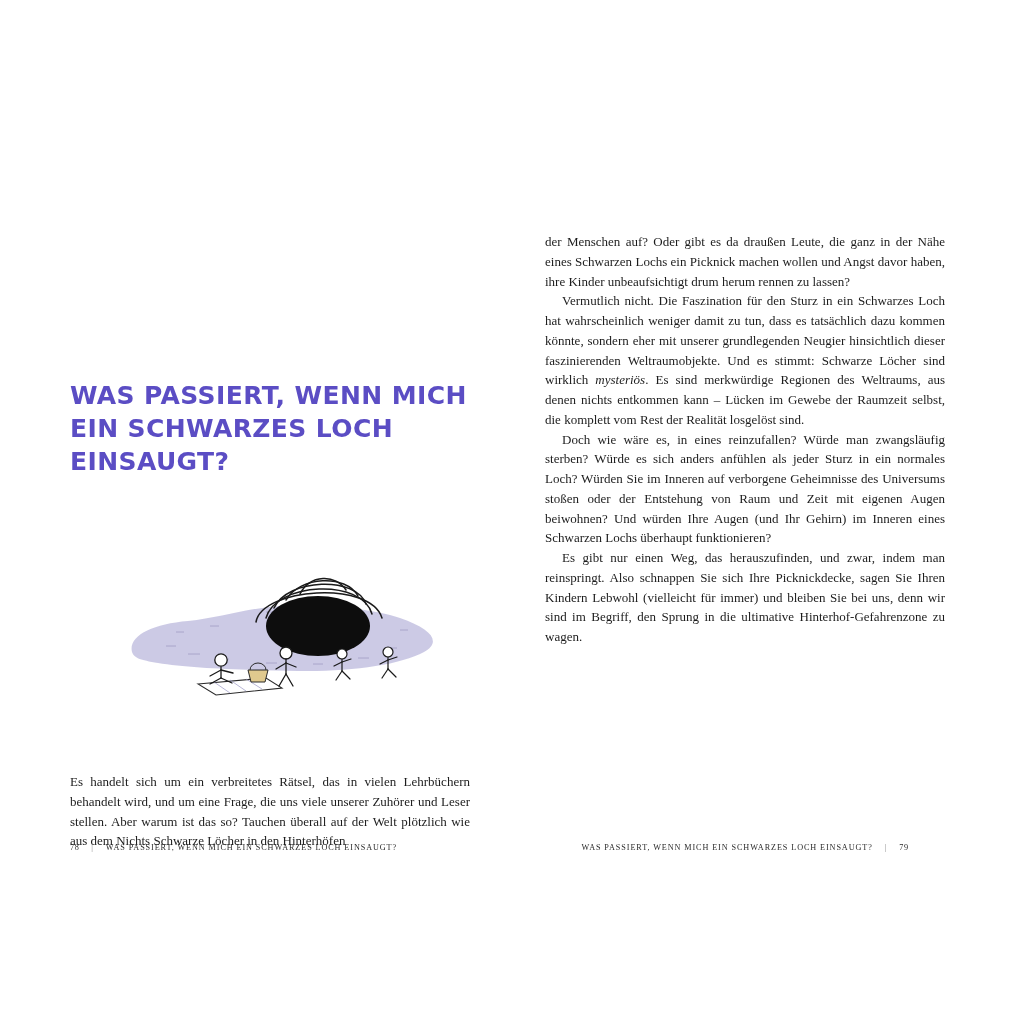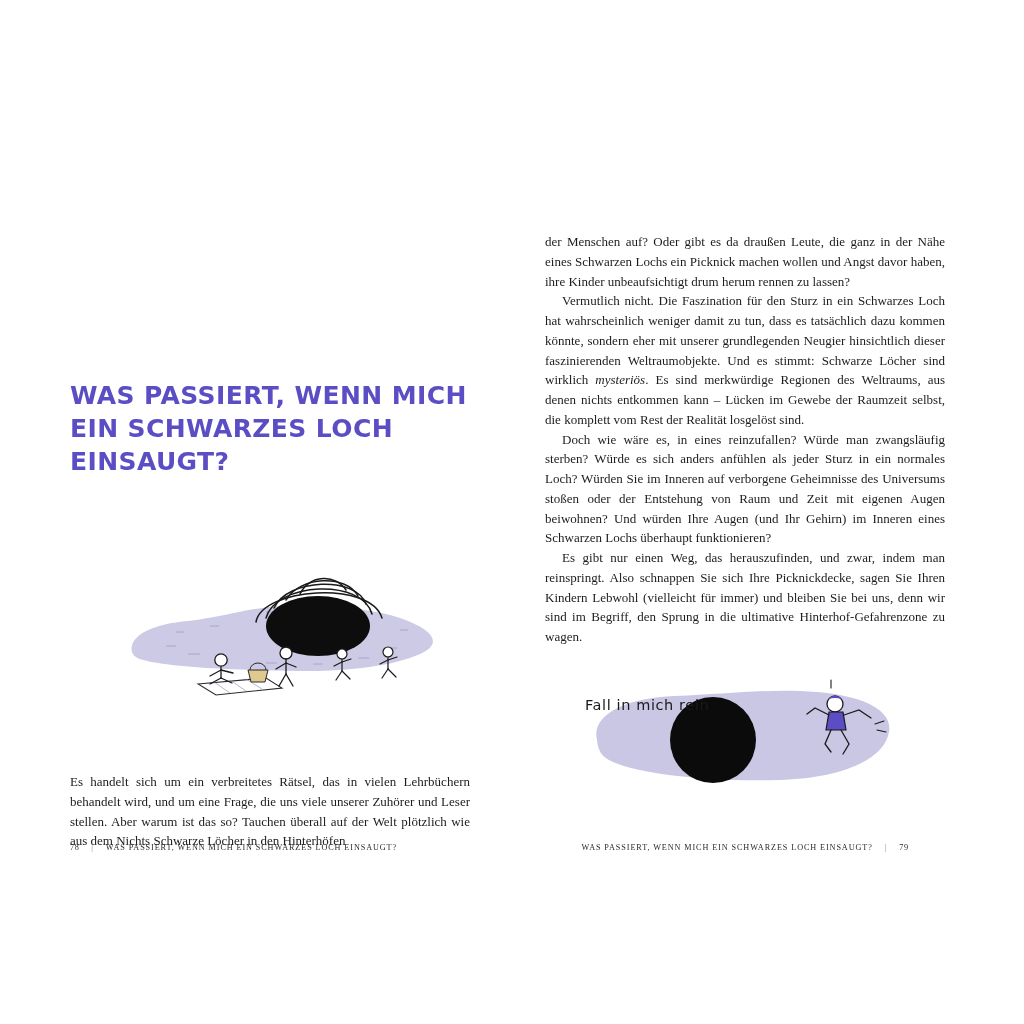--- a/index.html
+++ b/index.html
@@ -216,52 +216,20 @@
 
   <div class="page page-right">
 
     <div class="body-text right-col">
       <p>der Menschen auf? Oder gibt es da draußen Leute, die ganz in der Nähe eines Schwarzen Lochs ein Picknick machen wollen und Angst davor haben, ihre Kinder unbeaufsichtigt drum herum rennen zu lassen?</p>
       <p class="indent"><span>Vermutlich nicht. Die Faszination für den Sturz in ein Schwarzes Loch hat wahrscheinlich weniger damit zu tun, dass es tatsächlich dazu kommen könnte, sondern eher mit unserer grundlegenden Neugier hinsichtlich dieser faszinierenden Weltraumobjekte. Und es stimmt: Schwarze Löcher sind wirklich </span><em>mysteriös</em><span>. Es sind merkwürdige Regionen des Weltraums, aus denen nichts entkommen kann – Lücken im Gewebe der Raumzeit selbst, die komplett vom Rest der Realität losgelöst sind.</span></p>
       <p class="indent">Doch wie wäre es, in eines reinzufallen? Würde man zwangsläufig sterben? Würde es sich anders anfühlen als jeder Sturz in ein normales Loch? Würden Sie im Inneren auf verborgene Geheimnisse des Universums stoßen oder der Entstehung von Raum und Zeit mit eigenen Augen beiwohnen? Und würden Ihre Augen (und Ihr Gehirn) im Inneren eines Schwarzen Lochs überhaupt funktionieren?</p>
       <p class="indent">Es gibt nur einen Weg, das herauszufinden, und zwar, indem man reinspringt. Also schnappen Sie sich Ihre Picknickdecke, sagen Sie Ihren Kindern Lebwohl (vielleicht für immer) und bleiben Sie bei uns, denn wir sind im Begriff, den Sprung in die ultimative Hinterhof-Gefahrenzone zu wagen.</p>
     </div>
 
-    <div class="figure fig-right">
-      <svg width="400" height="140" viewBox="0 0 400 140" xmlns="http://www.w3.org/2000/svg">
-
-        <path d="M52 72 C 46 48, 78 30, 130 28 C 186 26, 226 20, 272 24 C 318 28, 348 42, 344 64 C 340 90, 300 110, 234 112 C 162 114, 96 106, 68 94 C 56 89, 53 82, 52 72 Z" fill="#c9c7e4"></path>
-
-        <circle cx="168" cy="72" r="43" fill="#0b0b0b"></circle>
-
-        <text x="40" y="42" font-family="DejaVu Sans, sans-serif" font-size="14.5" fill="#1a1a1a" letter-spacing="0.6">Fall in mich rein</text>
-
-        <g>
-
-          <g stroke="#1a1a1a" stroke-width="1.1" stroke-linecap="round">
-            <path d="M286 20 l0 -8"></path>
-            <path d="M330 56 l9 -3"></path>
-            <path d="M332 62 l9 2"></path>
-          </g>
-
-          <circle cx="290" cy="36" r="8" fill="#ffffff" stroke="#1a1a1a" stroke-width="1.3"></circle>
-          <path d="M283 31 q7 -7 14 0 q-7 -2 -14 0 Z" fill="#5b4dc4"></path>
-
-          <path d="M284 44 l14 0 l3 18 l-20 0 Z" fill="#5b4dc4" stroke="#1a1a1a" stroke-width="1.2"></path>
-
-          <g stroke="#1a1a1a" stroke-width="1.3" fill="none" stroke-linecap="round">
-            <path d="M284 47 L 270 40 L 262 46"></path>
-            <path d="M299 47 L 314 42 L 326 50"></path>
-
-            <path d="M286 62 L 280 76 L 286 84"></path>
-            <path d="M296 62 L 304 76 L 298 86"></path>
-          </g>
-        </g>
-      </svg>
-    </div>
 
     <div class="footer footer-right">
       <span>WAS PASSIERT, WENN MICH EIN SCHWARZES LOCH EINSAUGT?</span>
       <span class="sep">|</span>
       <span class="pagenum">79</span>
     </div>
   </div>
 
 </div>
 

